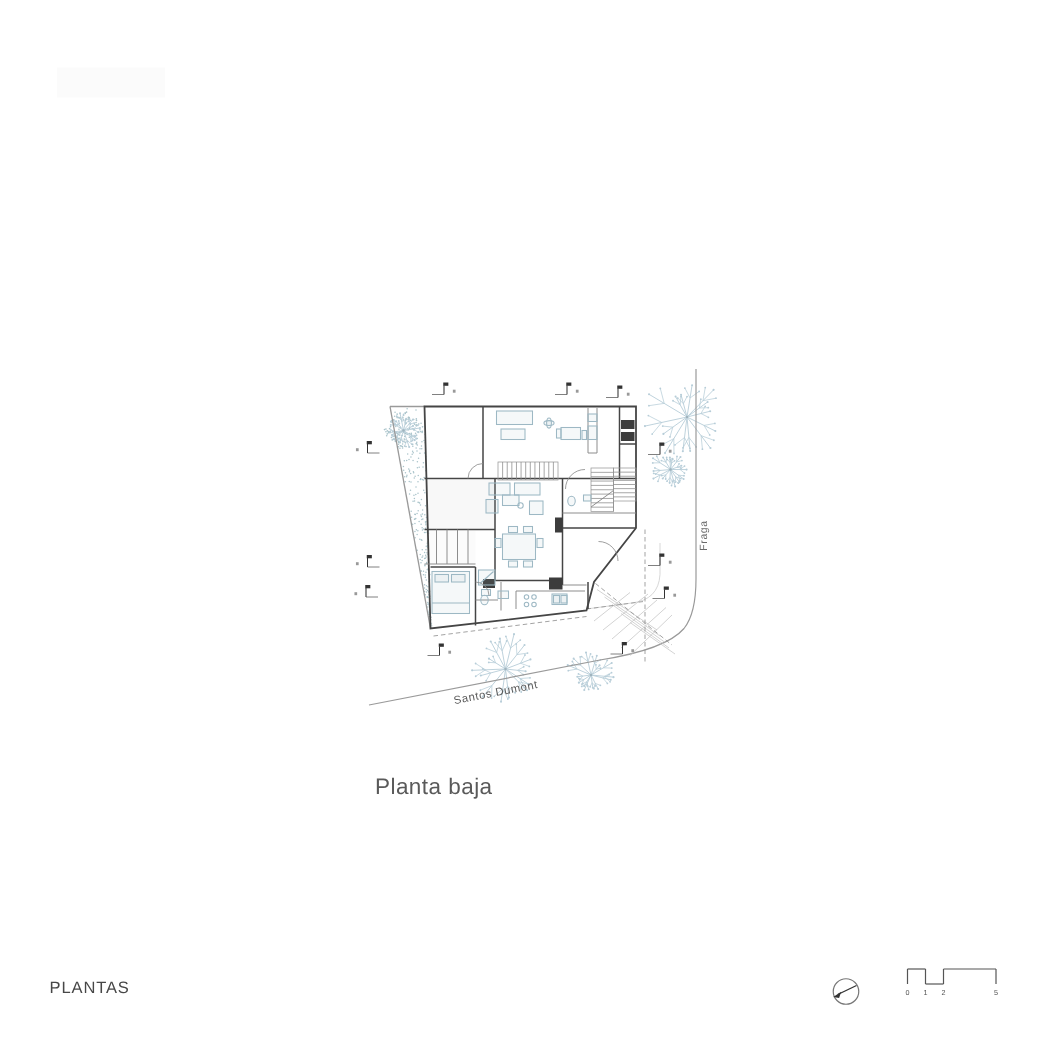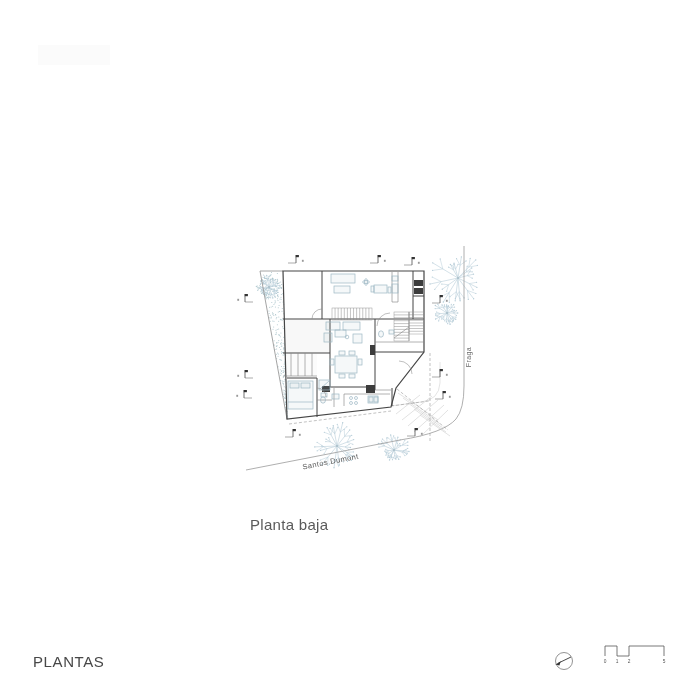--- a/index.html
+++ b/index.html
@@ -1,20 +1,20 @@
 <!DOCTYPE html>
 <html><head>
 <meta charset="utf-8">
 <style>
   html,body{margin:0;padding:0;background:#ffffff;}
   .sheet{position:relative;width:700px;height:700px;background:#ffffff;overflow:hidden;
          font-family:"Liberation Sans", sans-serif;}
   .logo-box{position:absolute;left:38px;top:45px;width:72px;height:20px;background:#fbfbfb;}
   .plan-caption{position:absolute;left:227px;top:516px;font-size:15px;color:#5a5a5a;letter-spacing:.3px;margin-left:23px;}
-  .sheet-title{position:absolute;left:33px;top:653px;font-size:15px;color:#474747;letter-spacing:.6px;}
+  .sheet-title{position:absolute;left:33px;top:653px;font-size:11px;color:#474747;letter-spacing:.6px;}
   svg{position:absolute;left:0;top:0;}
   text{font-family:"Liberation Sans", sans-serif;}
 </style>
 </head>
 <body>
 
 <div class="sheet">
   <div class="logo-box"></div>
 
   <svg id="plan-svg" width="700" height="700" viewBox="0 0 700 700">

